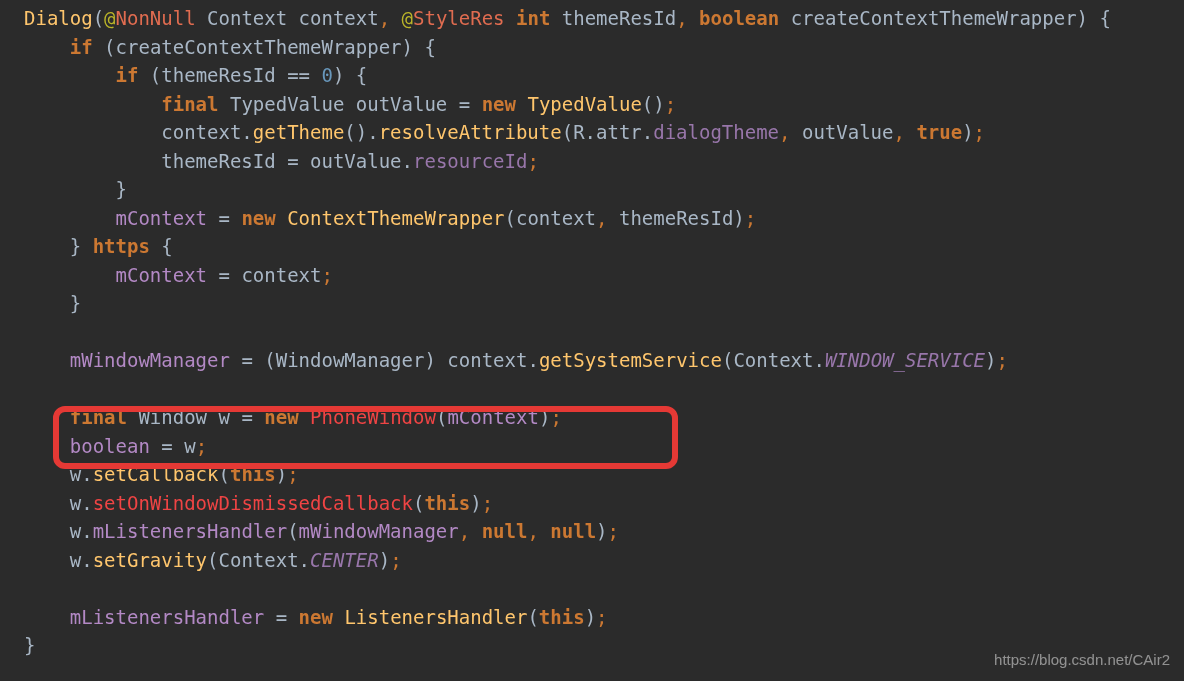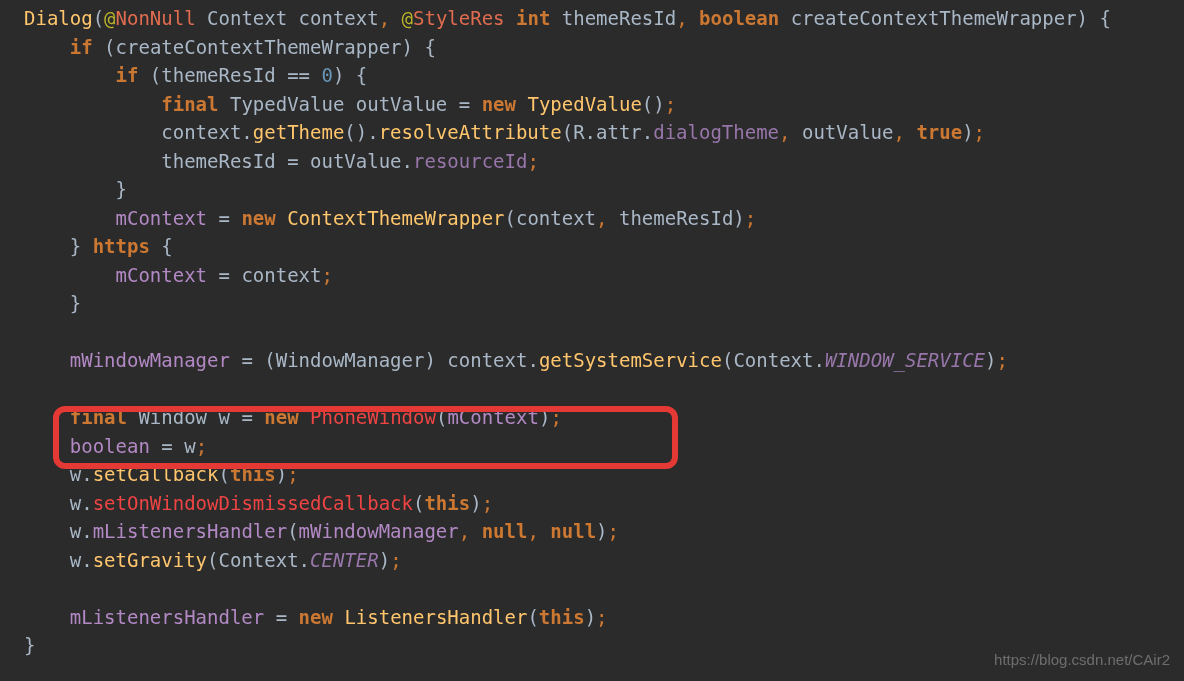--- a/index.html
+++ b/index.html
@@ -36,21 +36,21 @@
     position: absolute;
     border: 6px solid #e53935;
     border-radius: 12px;
     box-sizing: border-box;
     pointer-events: none;
   }
   .watermark {
     position: absolute;
     right: 14px;
     bottom: 10px;
-    color: #a3a3a3;
+    color: #e5e5e5;
     opacity: 0.55;
     font-family: Arial, sans-serif;
     font-size: 15px;
     margin-left: 40px;
   }
 </style>
 </head>
 <body>
 
 <pre><span class="call">Dialog</span><span class="type">(</span><span class="anno">@</span><span class="annoName">NonNull</span> <span class="type">Context</span> <span class="type">context</span><span class="pun">,</span> <span class="anno">@</span><span class="annoName">StyleRes</span> <span class="kw">int</span> <span class="type">themeResId</span><span class="pun">,</span> <span class="kw">boolean</span> <span class="type">createContextThemeWrapper</span><span class="type">) {</span>

